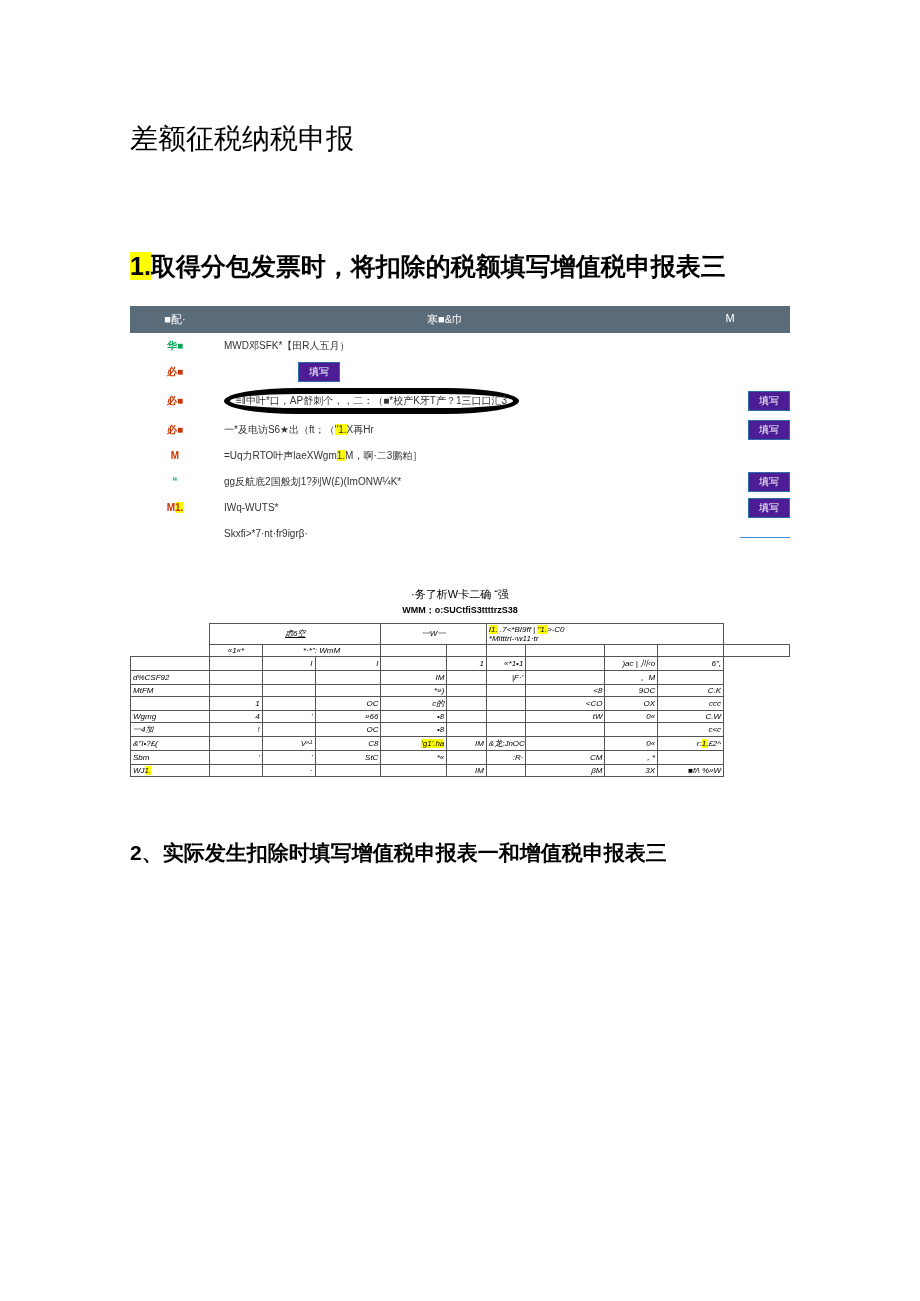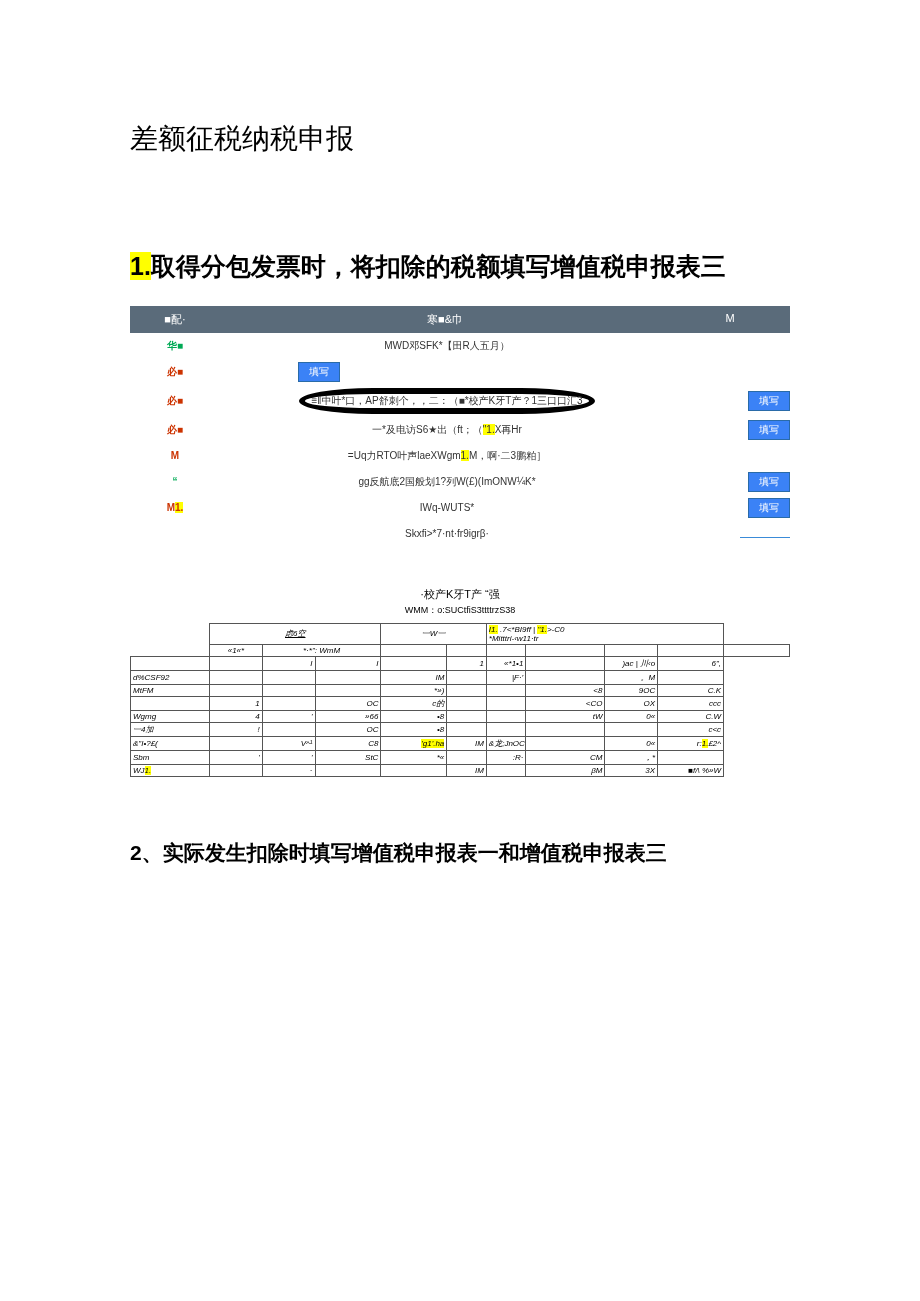--- a/index.html
+++ b/index.html
@@ -38,42 +38,42 @@
   .col-c { width: 120px; text-align: center; }
   .form-row {
     display: flex;
     align-items: center;
     min-height: 26px;
     font-size: 10px;
     padding: 3px 0;
   }
   .form-row .col-a { color: #c30; font-weight: 700; }
   .form-row.green .col-a { color: #0a5; }
-  .form-row .col-b { text-align: center; padding-left: 4px; color: #333; }
+  .form-row .col-b { text-align: left; padding-left: 4px; color: #333; }
   .form-row .col-c { text-align: right; }
   .btn {
     display: inline-block;
-    background: #3b82f6;
+    background: #4c1d95;
     color: #fff;
     font-size: 10px;
     padding: 2px 10px;
     border: 1px solid #2a6ba8;
   }
   .circled {
     border: 6px solid #000000;
     border-radius: 50% / 100%;
     padding: 0 6px;
     display: inline-block;
   }
   .underline-link { border-bottom: 1px solid #3a8bd8; width:50px; display:inline-block; height:10px; }
 
   
   .tbl-area { margin: 40px 0 60px 0; font-size: 9px; }
   .tbl-title { text-align: center; font-size: 11px; margin-bottom: 2px; }
-  .tbl-sub { text-align: center; font-size: 9px; margin-bottom: 6px; }
+  .tbl-sub { text-align: center; font-size: 9px; margin-bottom: 6px; font-weight: bold; }
   .tbl {
     width: 100%;
     border-collapse: collapse;
     font-size: 8px;
     table-layout: fixed;
     font-style: italic;
   }
   .tbl th, .tbl td {
     border: 1px solid #555;
     padding: 1px 2px;
@@ -151,21 +151,21 @@
 
 
   <div class="form-row">
     <div class="col-a"></div>
     <div class="col-b">Skxfi&gt;*7·nt·fr9igrβ·</div>
     <div class="col-c"><span class="underline-link"></span></div>
   </div>
 </div>
 
 <div class="tbl-area">
-  <div class="tbl-title">·校产K牙T产 “强</div>
+  <div class="tbl-title">·务了析W卡二确 “强</div>
   <div class="tbl-sub">WMM：o:SUCtfiS3ttttrzS38</div>
   <table class="tbl">
     <colgroup>
       <col style="width:12%">
         <col style="width:8%">
         <col style="width:8%">
         <col style="width:10%">
         <col style="width:10%">
       <col style="width:6%">
         <col style="width:6%">

